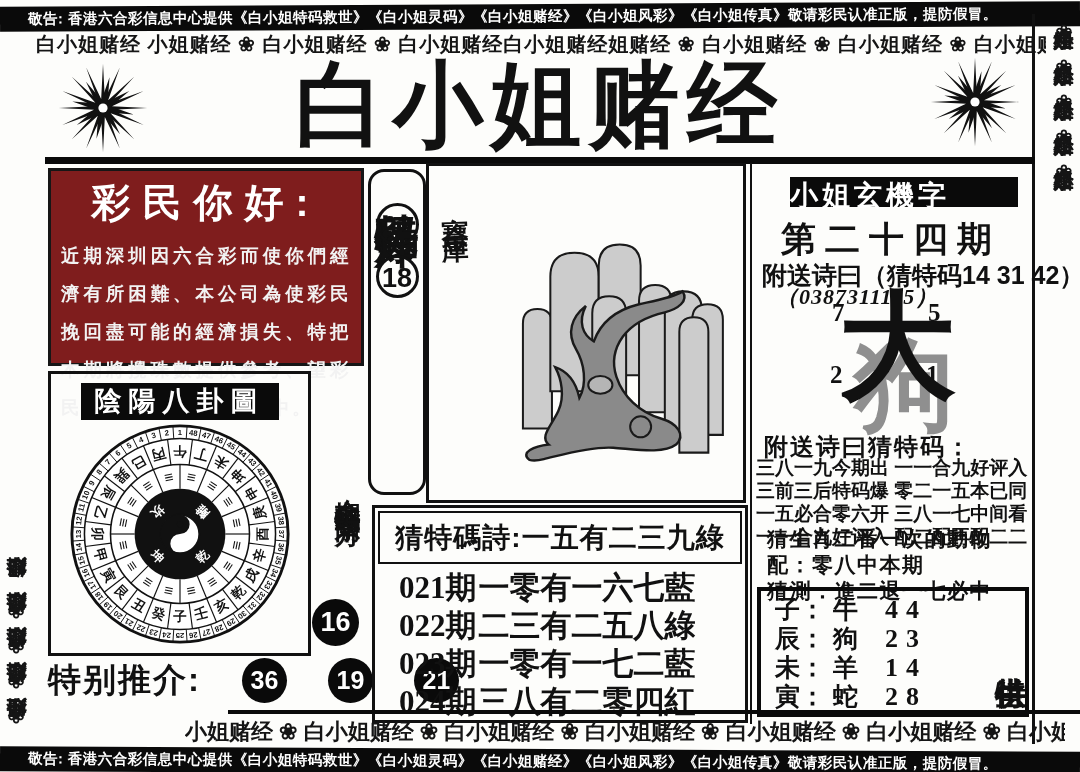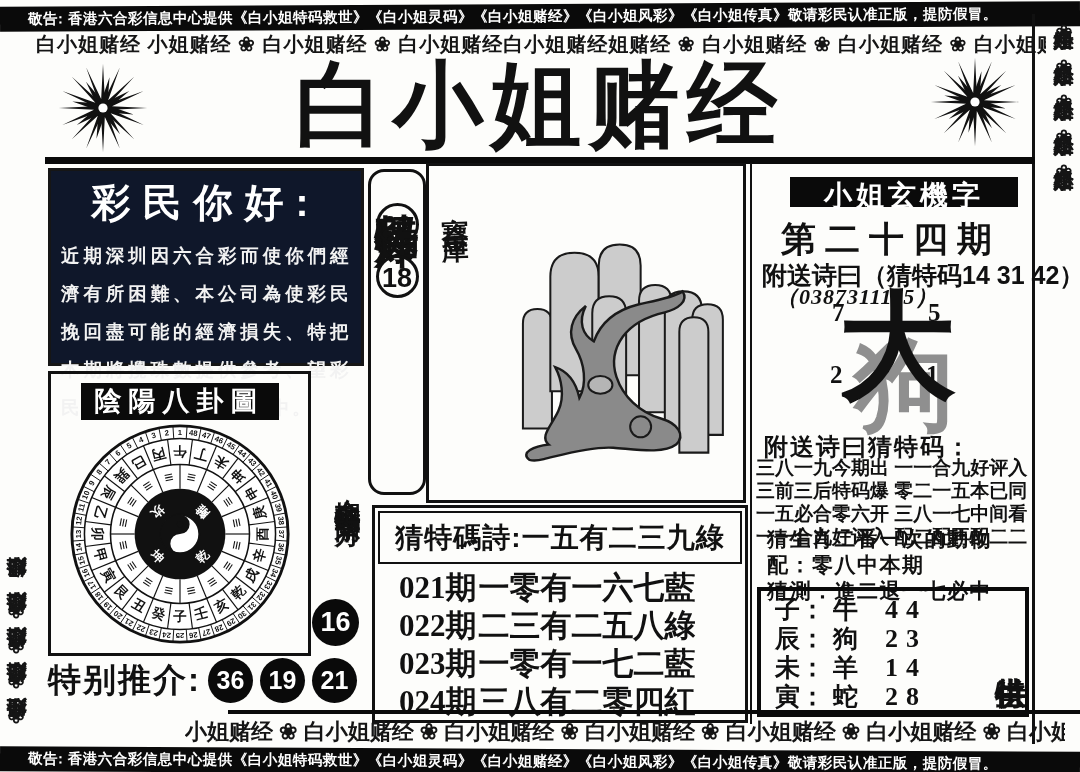--- a/index.html
+++ b/index.html
@@ -25,37 +25,37 @@
   
   .masthead{left:45px;top:56px;width:990px;height:100px;}
   .masthead-title{position:absolute;left:110px;right:110px;top:0;height:100px;display:flex;
                   align-items:center;justify-content:center;font-size:90px;font-weight:900;
                   letter-spacing:8px;white-space:nowrap;transform:scaleY(1.04);}
   .starburst{position:absolute;width:92px;height:92px;}
   .star-left{left:12px;top:6px;}
   .star-right{left:884px;top:0px;}
   .masthead-rule{left:45px;top:157px;width:990px;height:7px;background:#0a0a0a;}
   
-  .greeting{left:48px;top:168px;width:316px;height:198px;background:#0f172a;color:#fff;
+  .greeting{left:48px;top:168px;width:316px;height:198px;background:#7f1d1d;color:#fff;
             box-sizing:border-box;padding:8px 13px 0 13px;box-shadow:inset 0 0 0 3px #161616;}
   .greeting-title{font-size:39px;font-weight:900;letter-spacing:12px;text-align:center;}
   .greeting-body{margin-top:7px;font-size:18.5px;line-height:38px;letter-spacing:2.5px;
                  font-weight:bold;text-align:justify;color:#f2f2f2;}
   
   .bagua-box{left:48px;top:371px;width:263px;height:285px;border:3px solid #111;box-sizing:border-box;}
   .bagua-title{width:198px;height:37px;margin:9px auto 0;background:#0a0a0a;color:#fff;
                font-size:27px;font-weight:900;letter-spacing:7px;text-align:center;line-height:37px;}
   .wheel{display:block;margin:3px auto 0;}
   
   .hot-col{left:320px;top:372px;width:46px;height:236px;font-size:26px;font-weight:900;
            letter-spacing:3px;text-align:center;}
   .hot-num{left:312px;top:599px;width:47px;height:47px;background:#0a0a0a;color:#fff;
            border-radius:50%;font-size:27px;font-weight:bold;text-align:center;line-height:47px;}
   
-  .recommend{left:48px;top:651px;width:320px;height:58px;display:flex;align-items:center;}
+  .recommend{left:48px;top:651px;width:320px;height:58px;display:flex;align-items:center;gap:34px;}
   .recommend-label{font-size:33px;font-weight:900;letter-spacing:2px;white-space:nowrap;}
   .ball{width:45px;height:45px;margin-left:7px;background:#0a0a0a;color:#fff;border-radius:50%;
         font-size:25px;font-weight:bold;text-align:center;line-height:45px;flex:none;}
   
   .burst-box{left:368px;top:169px;width:58px;height:326px;border:3.5px solid #111;border-radius:16px;
              box-sizing:border-box;display:flex;flex-direction:column;align-items:center;padding-top:6px;}
   .burst-title{font-size:44px;font-weight:900;line-height:52px;letter-spacing:4px;}
   .burst-num{width:43px;height:43px;border:3px solid #111;border-radius:50%;font-size:27px;
              font-weight:bold;text-align:center;line-height:40px;box-sizing:border-box;margin-top:9px;flex:none;}
   
@@ -66,21 +66,21 @@
   
   .poem-box{left:372px;top:505px;width:376px;height:218px;border:3px solid #111;box-sizing:border-box;}
   .poem-head{margin:3px;border:2.5px solid #111;height:49px;font-size:28px;font-weight:900;
              text-align:center;line-height:49px;letter-spacing:1px;}
   .poem-rows{padding:2px 0 0 24px;}
   .poem-row{height:38px;font-size:31px;font-weight:900;white-space:nowrap;display:flex;align-items:center;}
   .poem-issue{font-family:"Liberation Serif",serif;margin-right:2px;}
   
   .mystic{left:750px;top:163px;width:280px;height:561px;border-left:2.5px solid #111;box-sizing:border-box;}
   .mystic-head{position:absolute;left:38px;top:14px;width:228px;height:30px;background:#0a0a0a;color:#fff;
-               font-size:28px;font-weight:900;text-align:center;line-height:38px;letter-spacing:4px;}
+               font-size:28px;font-weight:900;text-align:left;line-height:38px;letter-spacing:4px;}
   .mystic-issue{position:absolute;left:0;top:53px;width:100%;text-align:center;font-size:35px;
                 font-weight:900;letter-spacing:9px;}
   .m-line1{position:absolute;left:10px;top:96px;font-size:25px;font-weight:bold;white-space:nowrap;}
   .m-line2{position:absolute;left:24px;top:119px;font-size:22px;font-weight:bold;font-style:italic;
            font-family:"Liberation Serif",serif;letter-spacing:1px;}
   .shadow-char{position:absolute;left:102px;top:172px;font-size:100px;line-height:100px;
                font-weight:900;color:#8f8f8f;}
   .big-char{position:absolute;left:86px;top:124px;font-size:118px;line-height:118px;font-weight:900;}
   .corner-num{position:absolute;font-size:25px;font-weight:bold;font-family:"Liberation Serif",serif;}
   .m-poem-title{position:absolute;left:12px;top:268px;font-size:24px;font-weight:bold;letter-spacing:2px;text-align:right;}

